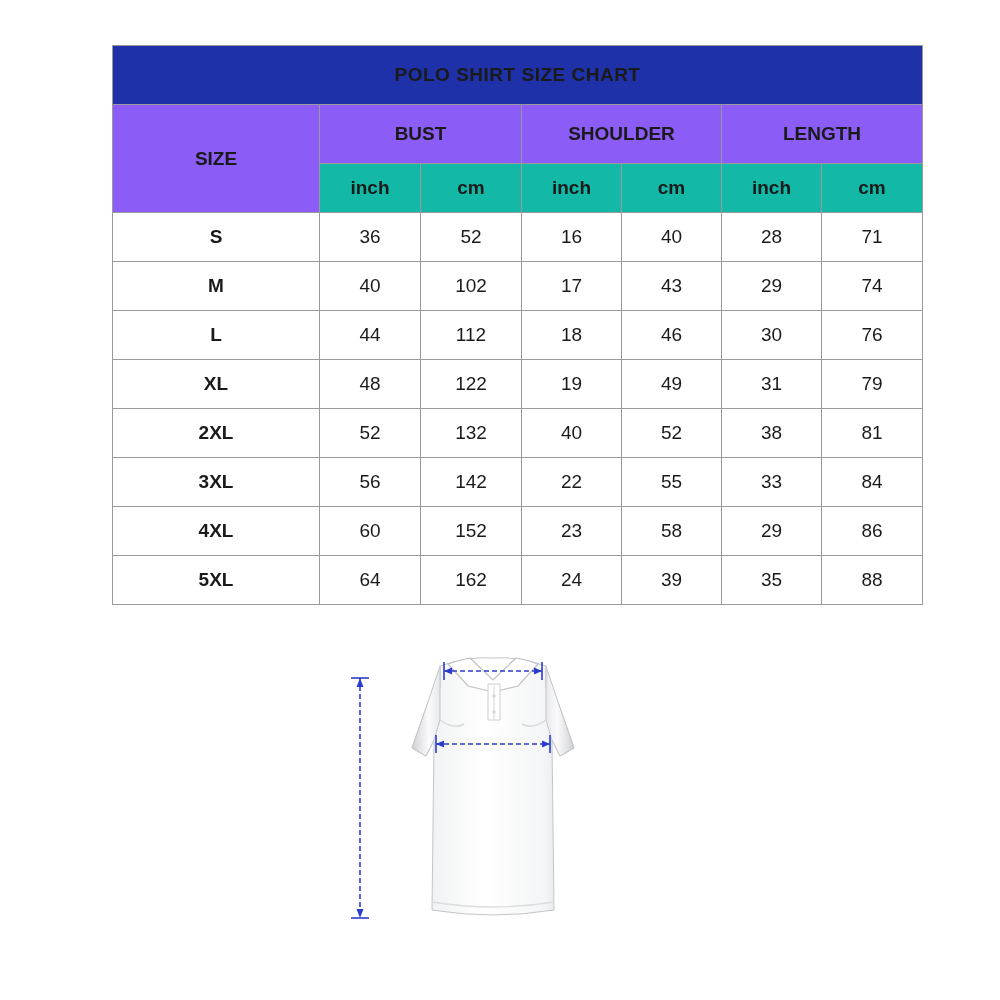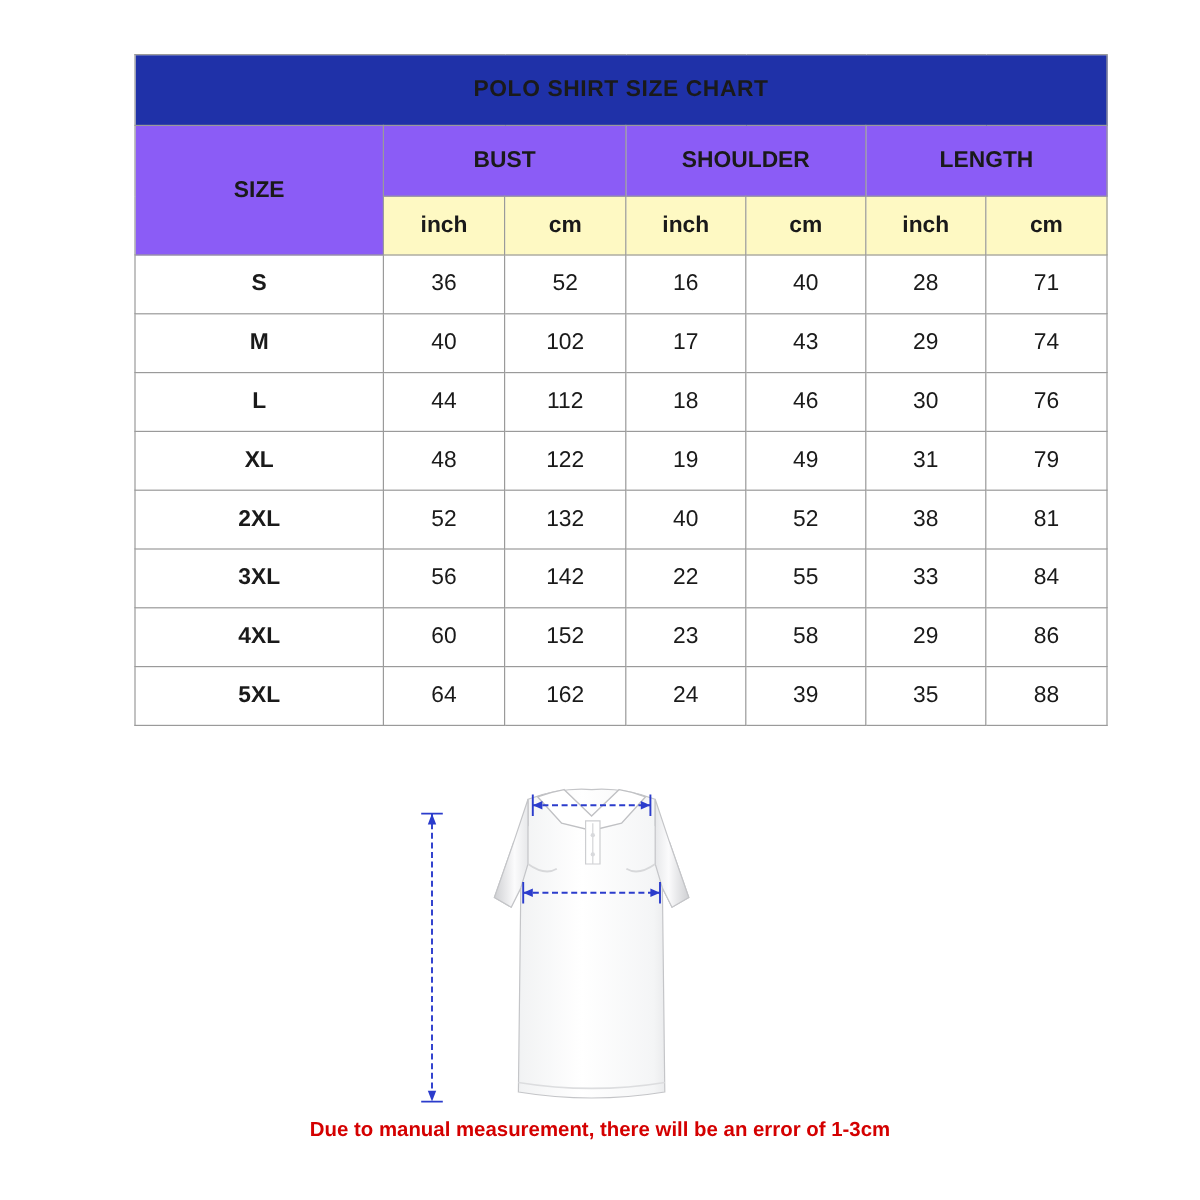--- a/index.html
+++ b/index.html
@@ -58,21 +58,21 @@
   }
 
   .head-row td {
     background: #8b5cf6;
     height: 58px;
     font-size: 20px;
     font-weight: bold;
   }
 
   .unit-row td {
-    background: #fef9c3;
+    background: #14b8a6;
     height: 48px;
     font-size: 18px;
     font-weight: bold;
   }
 
   .data-row td {
     height: 48px;
     background: #ffffff;
     font-size: 19px;
   }
@@ -278,15 +278,14 @@
     <svg style="position:absolute; left:0px; top:40px;" width="40" height="260" viewBox="0 0 40 260">
       <line x1="20" y1="10" x2="20" y2="250" stroke="#2b3ccc" stroke-width="1.6" stroke-dasharray="5,3"></line>
       <polygon points="20,10 16.5,19 23.5,19" fill="#2b3ccc"></polygon>
       <polygon points="20,250 16.5,241 23.5,241" fill="#2b3ccc"></polygon>
       <line x1="11" y1="10" x2="29" y2="10" stroke="#2b3ccc" stroke-width="1.6"></line>
       <line x1="11" y1="250" x2="29" y2="250" stroke="#2b3ccc" stroke-width="1.6"></line>
     </svg>
 
   </div>
 
-  <div class="note">Due to manual measurement, there will be an error of 1-3cm</div>
 
 </div>
 
 </body></html>

